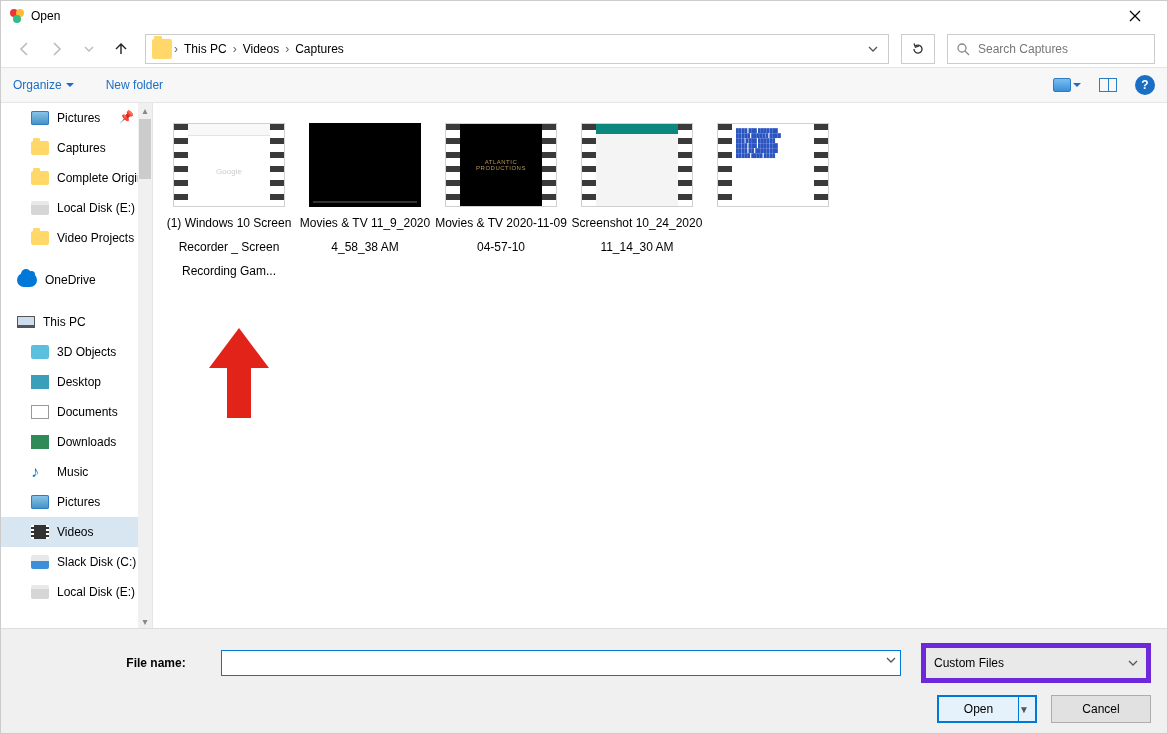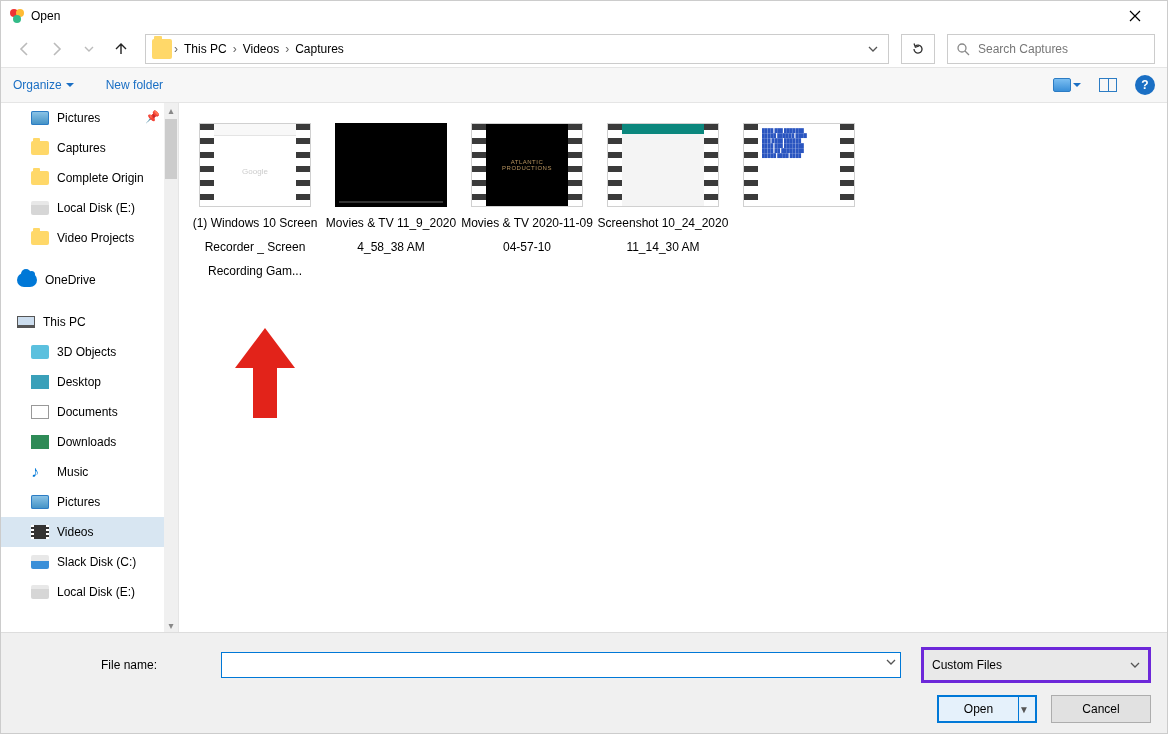--- a/index.html
+++ b/index.html
@@ -28,21 +28,21 @@
   .toolbar .newf { color: #1a6fc4; margin-left: 32px; }
   .toolbar .right { margin-left: auto; display: flex; align-items: center; gap: 18px; color: #1a6fc4; }
   .viewbtn { display: flex; align-items: center; gap: 2px; }
   .viewicon { width: 18px; height: 14px; background: linear-gradient(#7bbef1,#3a8fd8); border: 1px solid #2c7cc4; border-radius: 2px; }
   .paneicon { width: 18px; height: 14px; border: 1px solid #2c7cc4; display: flex; }
   .paneicon div { flex: 1; }
   .paneicon div:first-child { border-right: 1px solid #2c7cc4; }
   .helpicon { width: 20px; height: 20px; border-radius: 50%; background: #1a6fc4; color: #fff; display: flex; align-items: center; justify-content: center; font-weight: bold; }
   
   .main { flex: 1; display: flex; min-height: 0; }
-  .sidebar { width: 178px; border-right: 1px solid #e5e5e5; position: relative; }
+  .sidebar { width: 152px; border-right: 1px solid #e5e5e5; position: relative; }
   .sidebar-inner { overflow: hidden; height: 100%; }
   .sb-scroll { position: absolute; right: 0; top: 0; bottom: 0; width: 14px; background: #f0f0f0; display: flex; flex-direction: column; align-items: center; }
   .sb-scroll .arr { height: 14px; color: #888; font-size: 10px; display: flex; align-items: center; justify-content: center; width: 100%; }
   .sb-scroll .thumb { width: 12px; background: #ccc; height: 60px; margin-top: 2px; margin-bottom: auto; }
   .sb-item { height: 30px; display: flex; align-items: center; padding-left: 30px; gap: 8px; white-space: nowrap; }
   .sb-item.sel { background: #d8e6f2; }
   .sb-blank { height: 12px; }
   .sb-icon { width: 18px; height: 14px; flex-shrink: 0; }
   .i-folder { background: #ffd869; border-radius: 2px; position: relative; }
   .i-folder::before { content: ""; position: absolute; top: -3px; left: 2px; width: 7px; height: 3px; background: #ffd869; border-radius: 1px 1px 0 0; }
@@ -85,24 +85,24 @@
   .vframe.browser .body{ flex:1; display:flex; align-items:center; justify-content:center; color:#ccc; font-size:8px;}
   .vframe.player { background:#000; position:relative;}
   .vframe.player .bar{ position:absolute; bottom:4px; left:4px; right:4px; height:2px; background:#333;}
   .fname { margin-top: 4px; font-size: 12px; line-height: 24px; color: #000; word-wrap: break-word; padding: 0 2px; }
   
   .arrow-annot { position: absolute; left: 240px; top: 355px; }
   .arrow-annot svg { display: block; }
   
   .bottom { background: #f0f0f0; border-top: 1px solid #ddd; padding: 14px 16px 10px 0; }
   .fnrow { display: flex; align-items: center; gap: 10px; padding-left: 100px; margin-bottom: 12px;}
-  .fnlabel { width: 110px; text-align: left; }
+  .fnlabel { width: 110px; text-align: center; font-weight: bold; }
   .fninput { flex: 1; height: 26px; border: 1px solid #0078d7; background: #fff; position: relative; }
   .fninput .dd { position: absolute; right: 4px; top: 4px; color: #555; }
-  .ftype { width: 230px; height: 36px; border: 3px solid #6d28d9; background: #e9e9e9; display: flex; align-items: center; padding: 15px 8px; margin-left: 10px;}
+  .ftype { width: 230px; height: 36px; border: 5px solid #6d28d9; background: #e9e9e9; display: flex; align-items: center; padding: 15px 8px; margin-left: 10px;}
   .ftype .dd { margin-left: auto; color: #555; }
   .btnrow { display: flex; justify-content: flex-end; gap: 14px; }
   .btn { width: 100px; height: 28px; border: 1px solid #adadad; background: #e1e1e1; display: flex; align-items: center; justify-content: center; }
   .btn.primary { border: 2px solid #0078d7; background: #e5f1fb; width: 100px; height: 28px; display: flex; align-items: center; }
   .btn.primary .dd { margin-left: auto; padding-right: 6px; color: #555; font-size: 10px;}
   .btn.primary .txt { flex: 1; text-align: center; }
   svg { display: block; }
 </style>
 </head>
 <body>

